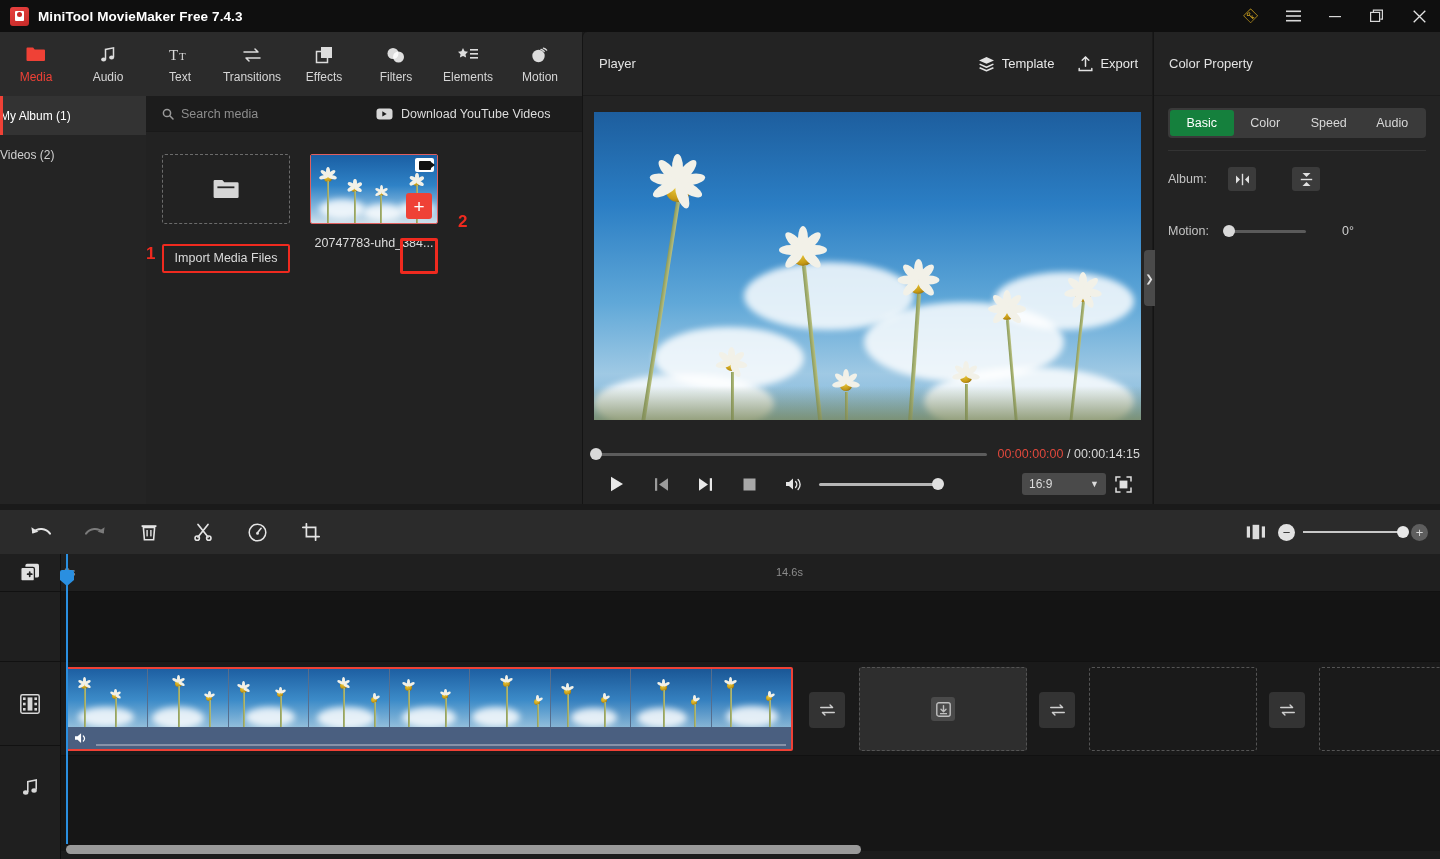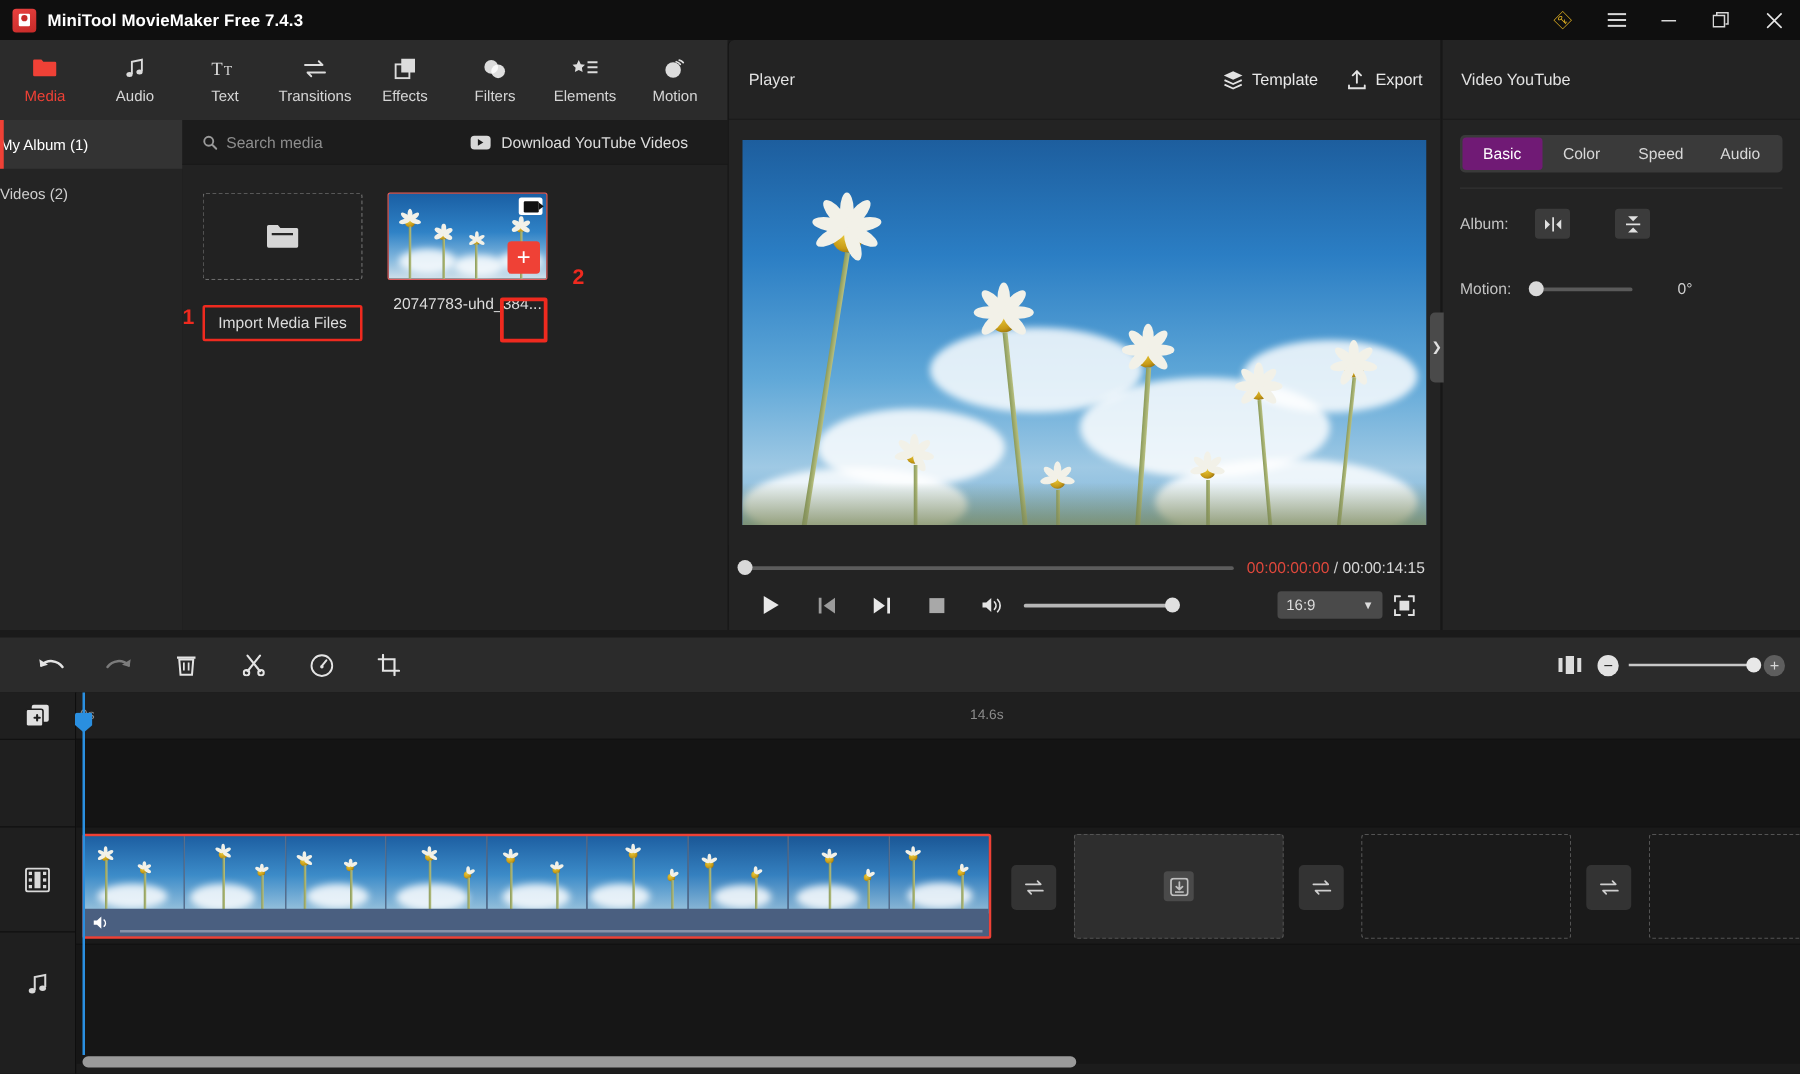--- a/index.html
+++ b/index.html
@@ -157,21 +157,21 @@
   .prop-head { height: 64px; display: flex; align-items: center; padding-left: 15px; border-bottom: 1px solid #1b1b1b;}
   .prop-title { font-size: 13px; color: #e2e2e2; }
   .prop-tabs {
     margin: 12px 14px 0; height: 30px; background: #3a3a3a; border-radius: 4px;
     display: flex; align-items: center; padding: 2px; overflow:hidden;
   }
   .ptab {
     flex: 1; height: 26px; display: flex; align-items: center; justify-content: center;
     font-size: 12.5px; color: #d8d8d8; border-radius: 3px; cursor: pointer;
   }
-  .ptab.active { background: #701a75; color: #fff; }
+  .ptab.active { background: #15803d; color: #fff; }
   .prop-div { margin: 12px 14px 0; height: 1px; background: #333; }
   .prop-row { display: flex; align-items: center; padding: 0 14px; height: 36px; margin-top: 10px;}
   .prop-label { width: 60px; font-size: 12.5px; color: #c4c4c4; }
   .flip-btn {
     width: 28px; height: 24px; background: #3b3b3b; border-radius: 3px;
     display: flex; align-items: center; justify-content: center; cursor: pointer; margin-right: 36px;
   }
   .rot-track { width: 78px; height: 3px; background: #5a5a5a; border-radius: 2px; position: relative; cursor: pointer;}
   .rot-knob { position: absolute; left: -5px; top: -4.5px; width: 12px; height: 12px; border-radius: 50%; background: #d9d9d9;}
   .rot-val { margin-left: 36px; font-size: 12.5px; color: #cfcfcf; }
@@ -669,21 +669,21 @@
         </div>
       </div>
     </div>
   </div>
 
   <div class="proppanel">
     <div class="collapse-tab">
       <span>❯</span>
     </div>
     <div class="prop-head">
-      <div class="prop-title">Video YouTube</div>
+      <div class="prop-title">Color Property</div>
     </div>
 
     <div class="prop-tabs">
       <div class="ptab active">Basic</div>
       <div class="ptab">Color</div>
       <div class="ptab">Speed</div>
       <div class="ptab">Audio</div>
     </div>
 
     <div class="prop-div"></div>

